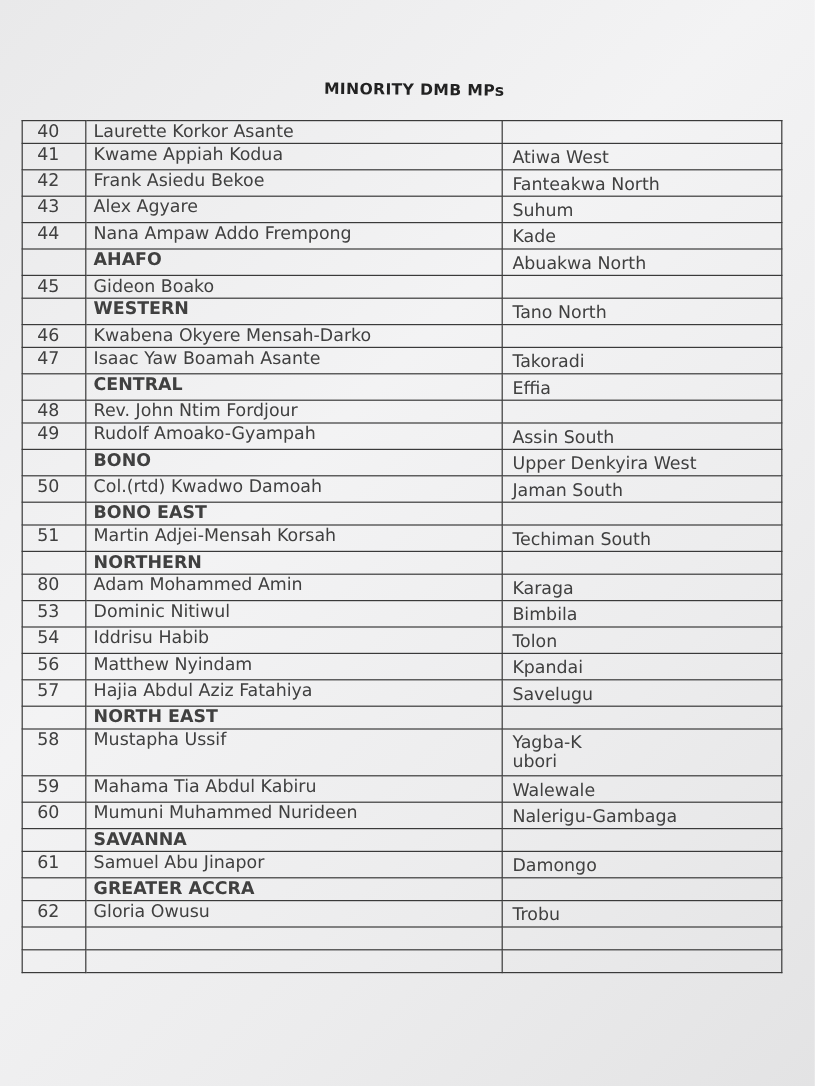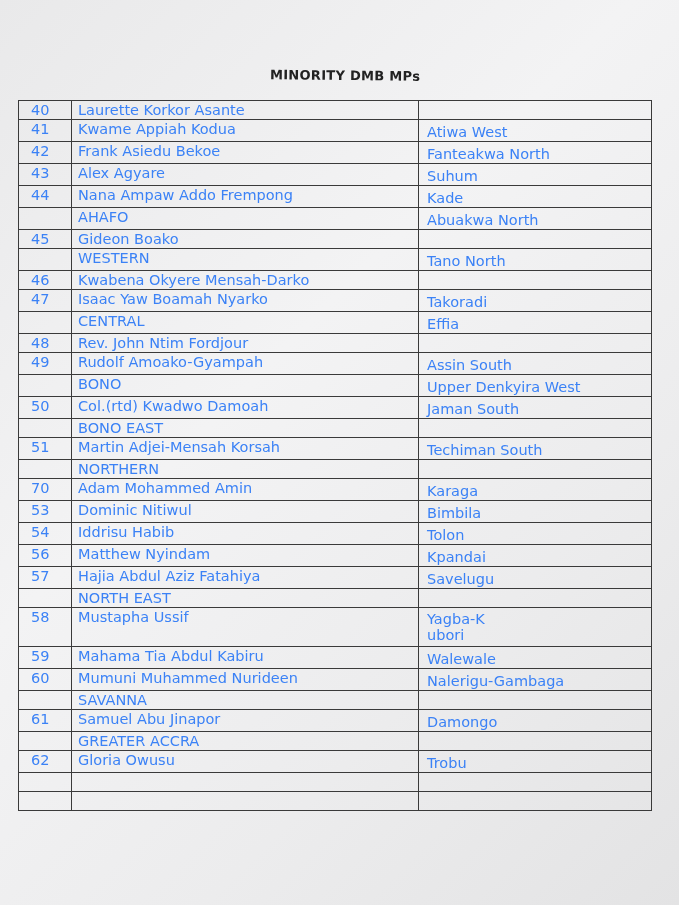--- a/index.html
+++ b/index.html
@@ -14,31 +14,31 @@
     position:absolute; left:270px; top:68px;
     font-weight:bold; font-size:13px; letter-spacing:0.3px;
     color:#222; transform: rotate(0.6deg);
   }
   .sheet {
     position:absolute; left:18px; top:100px; width:634px;
     transform-origin: 0 0;
   }
   table {
     border-collapse:collapse; width:100%;
-    font-size:14.5px; color:#3b82f6;
+    font-size:14.5px; color:#404040;
   }
   td {
     border:1.3px solid #3a3a3a;
     padding:0 0 0 6px; height:18px; line-height:18px;
     vertical-align:top; white-space:nowrap;
   }
   td.num { width:40px; text-align:left; padding-left:12px; }
   td.name { width:340px; }
   td.const { padding-left:8px; }
-  tr.region td.name { font-weight:normal; }
+  tr.region td.name { font-weight:bold; }
   tr.tall td { height:38px; }
   .const-text { display:block; padding-top:3px; }
   .wrap { white-space:normal; line-height:16px; display:block; padding-top:3px; }
 </style>
 </head>
 <body>
 
 <div class="title">MINORITY DMB MPs</div>
 
 <div class="sheet">
@@ -102,21 +102,21 @@
         </tr>
         <tr>
           <td class="num">46</td>
           <td class="name">Kwabena Okyere Mensah-Darko</td>
           <td class="const">
             <span class="const-text"></span>
           </td>
         </tr>
         <tr>
           <td class="num">47</td>
-          <td class="name">Isaac Yaw Boamah Nyarko</td>
+          <td class="name">Isaac Yaw Boamah Asante</td>
           <td class="const">
             <span class="const-text">Takoradi</span>
           </td>
         </tr>
         <tr class="region">
           <td class="num"></td>
           <td class="name">CENTRAL</td>
           <td class="const">
             <span class="const-text">Effia</span>
           </td>
@@ -164,21 +164,21 @@
           </td>
         </tr>
         <tr class="region">
           <td class="num"></td>
           <td class="name">NORTHERN</td>
           <td class="const">
             <span class="const-text"></span>
           </td>
         </tr>
         <tr>
-          <td class="num">70</td>
+          <td class="num">80</td>
           <td class="name">Adam Mohammed Amin</td>
           <td class="const">
             <span class="const-text">Karaga</span>
           </td>
         </tr>
         <tr>
           <td class="num">53</td>
           <td class="name">Dominic Nitiwul</td>
           <td class="const">
             <span class="const-text">Bimbila</span>

